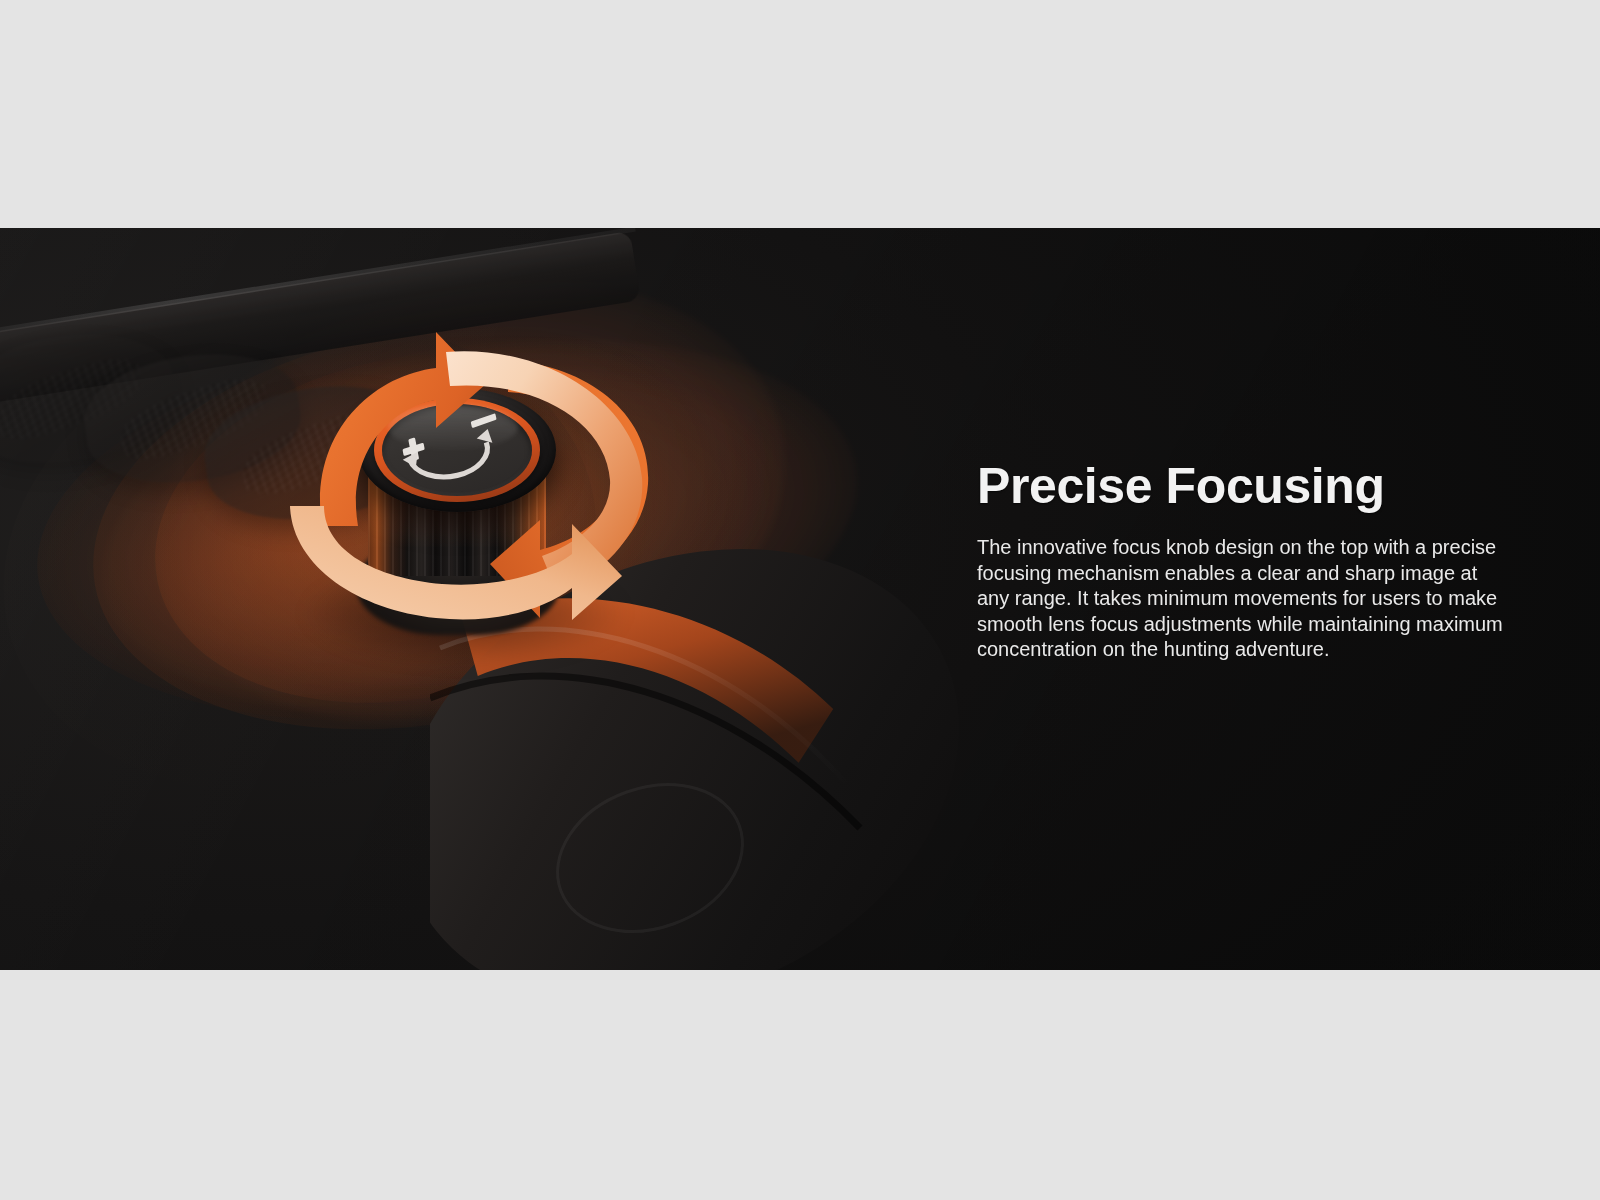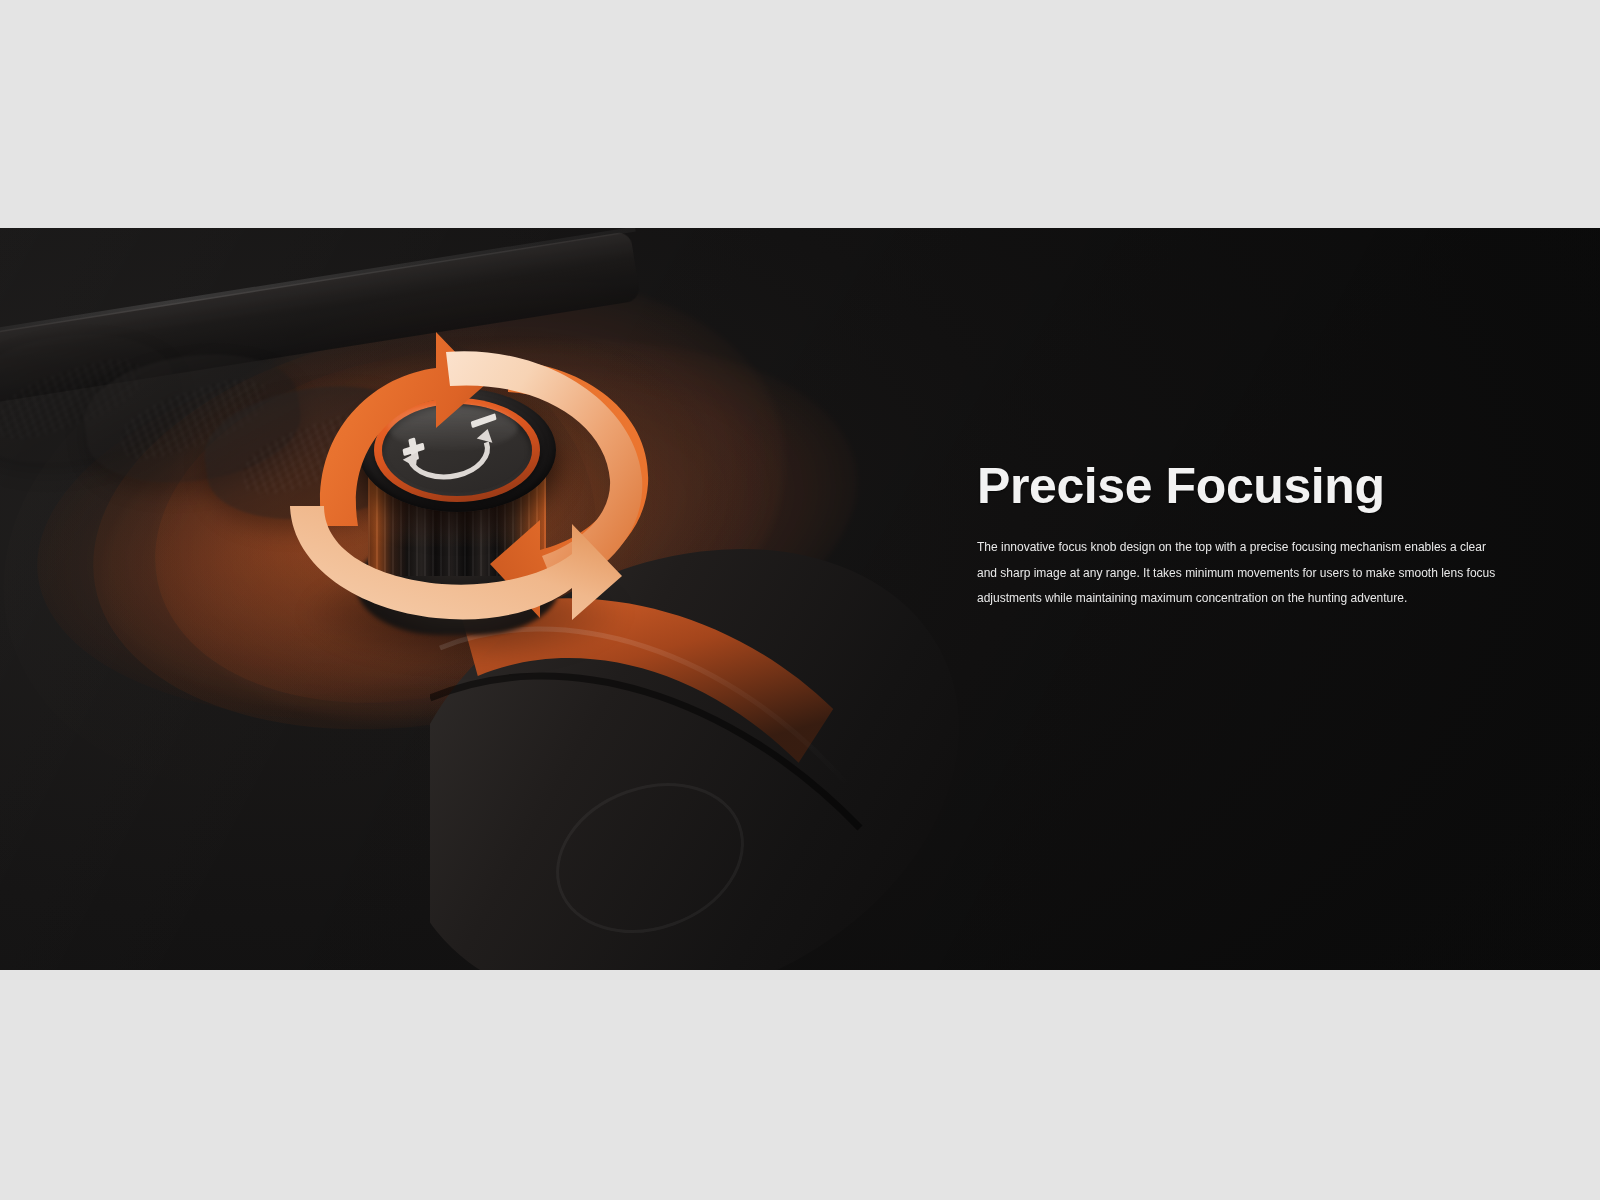--- a/index.html
+++ b/index.html
@@ -187,21 +187,21 @@
 
   
   .copy { position:absolute; left:977px; top:232px; width:528px; }
   .copy h2 {
     font-size:50px; font-weight:bold; line-height:1.06;
     color:#f2f2f2; letter-spacing:-.4px;
     text-shadow:0 1px 2px rgba(0,0,0,.65);
     margin-bottom:22px;
   }
   .copy p {
-    font-size:12px; line-height:25.5px; color:#e9e9e9; font-weight:normal;
+    font-size:20px; line-height:25.5px; color:#e9e9e9; font-weight:normal;
   }
 </style>
 </head>
 <body>
 
 <div class="page">
 
   <div class="band-top"></div>
 
   <section class="hero">

